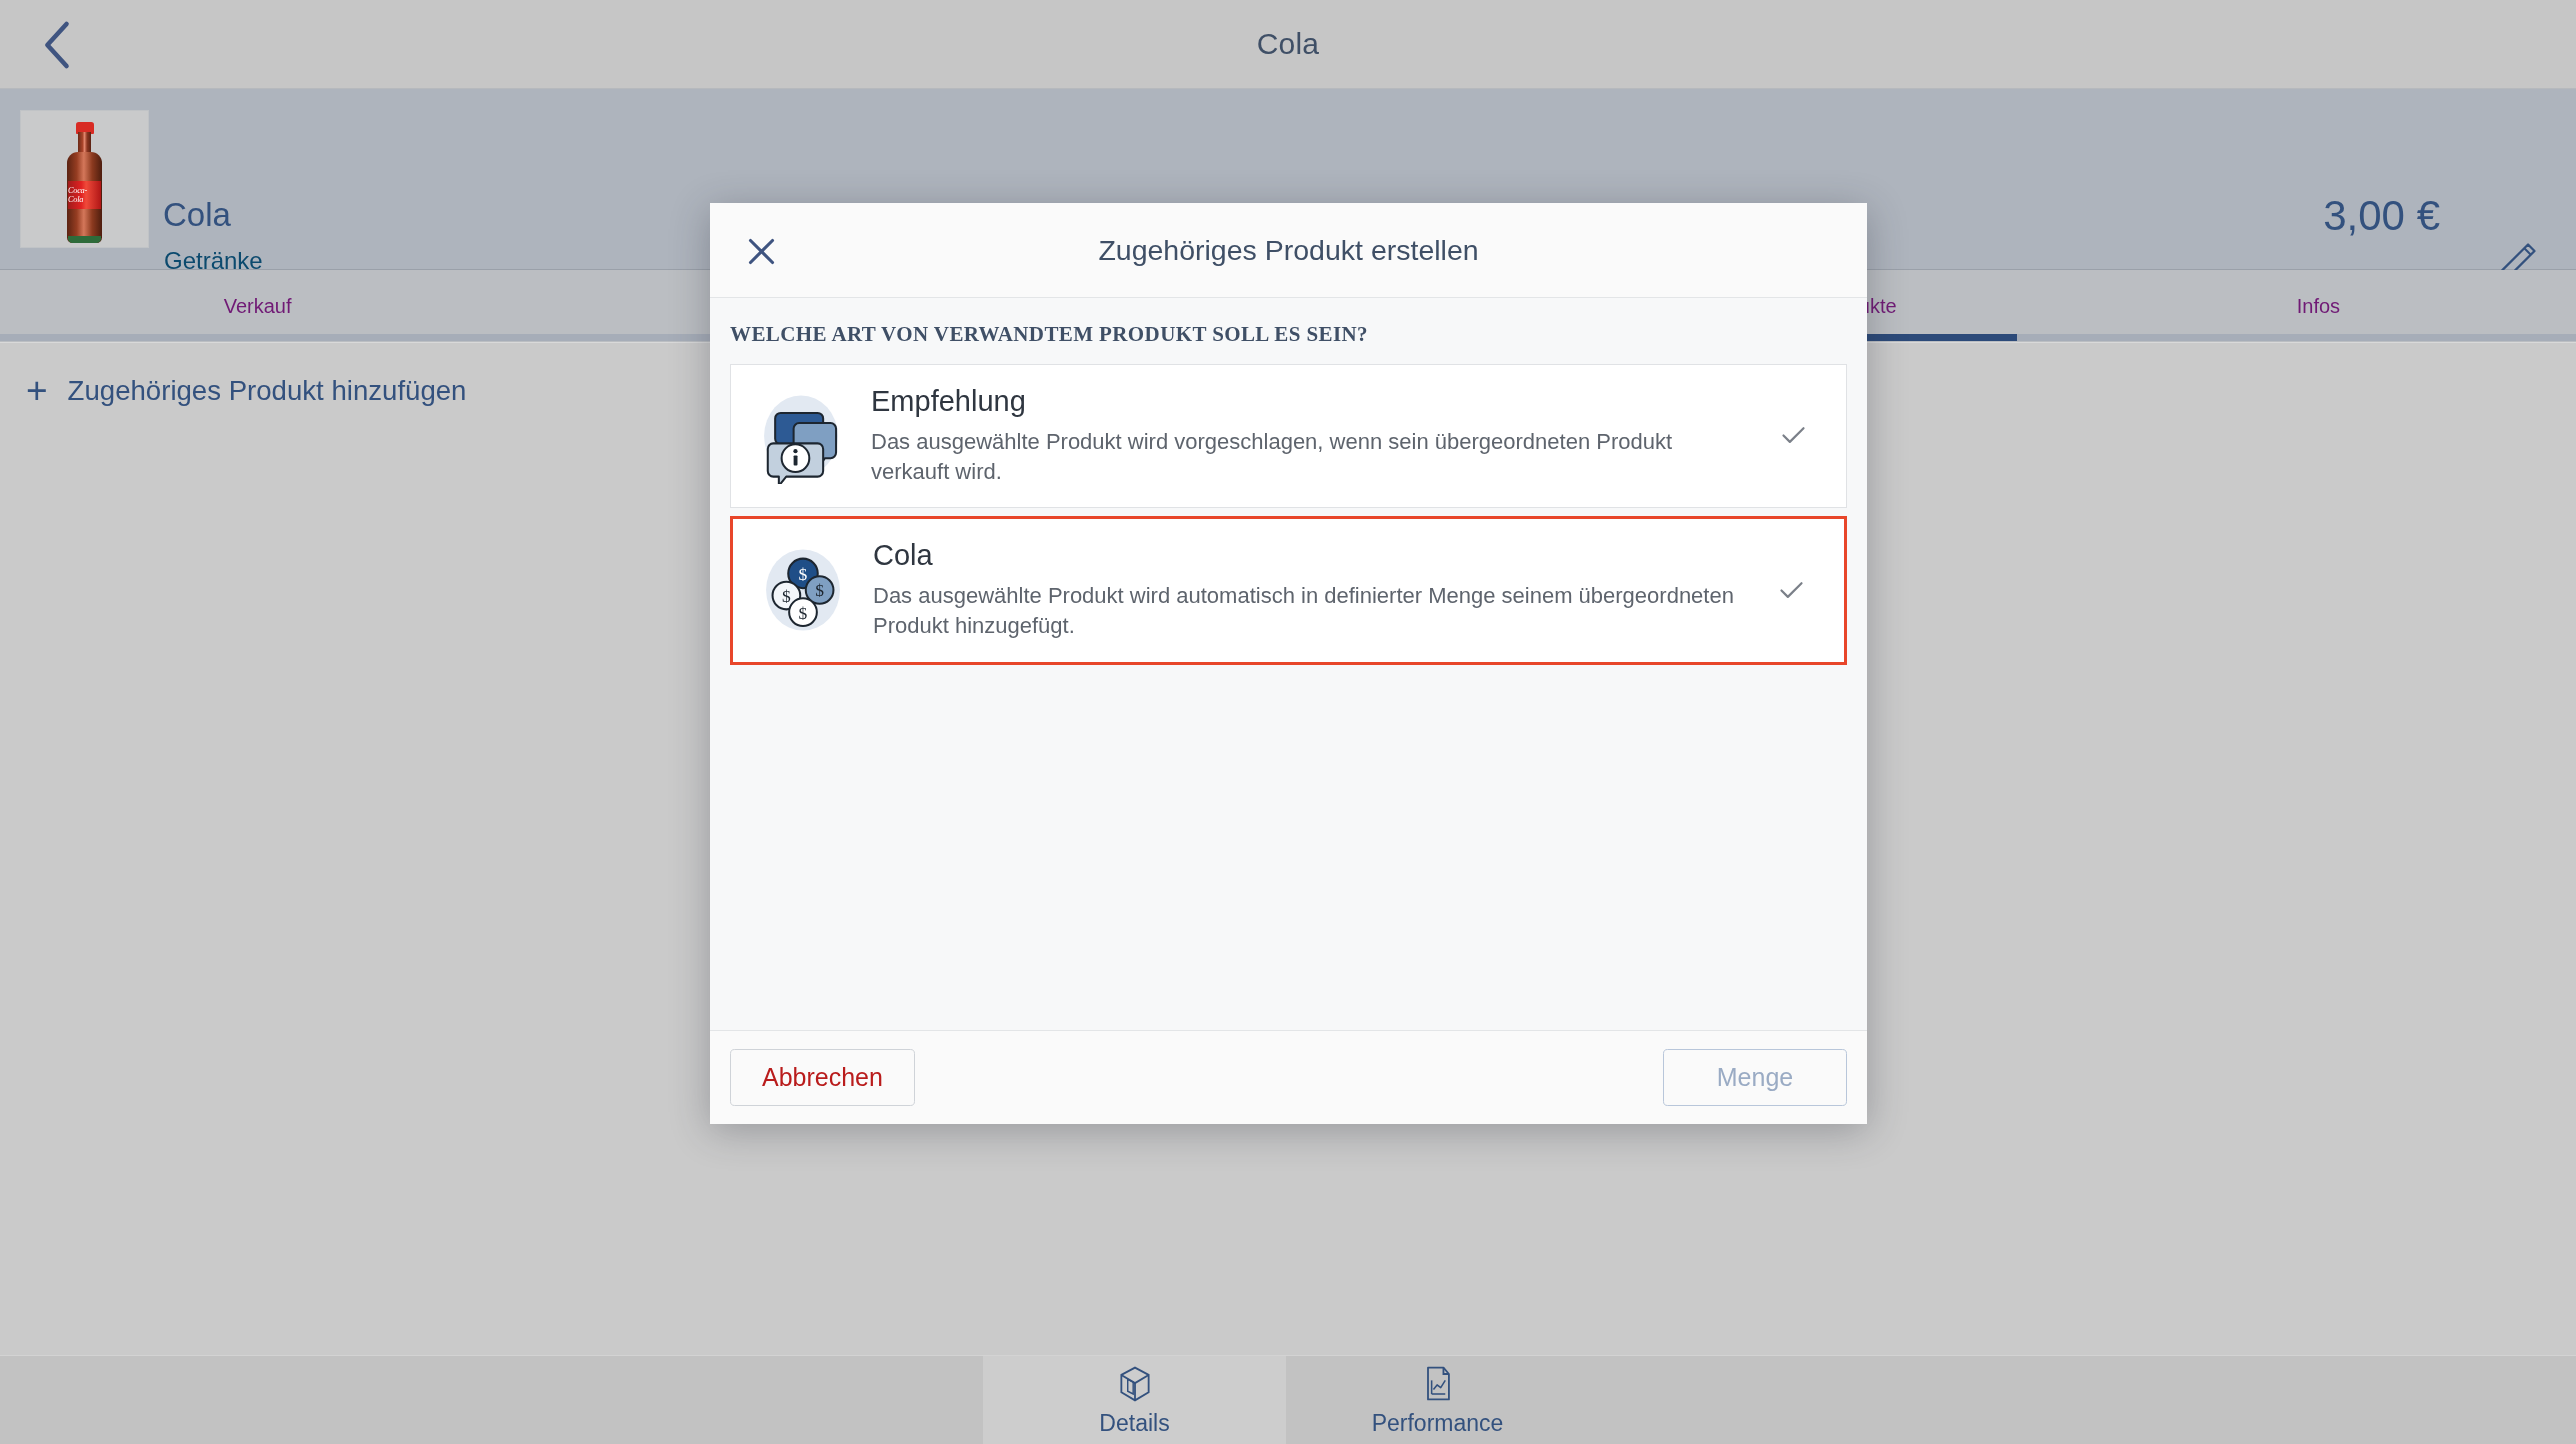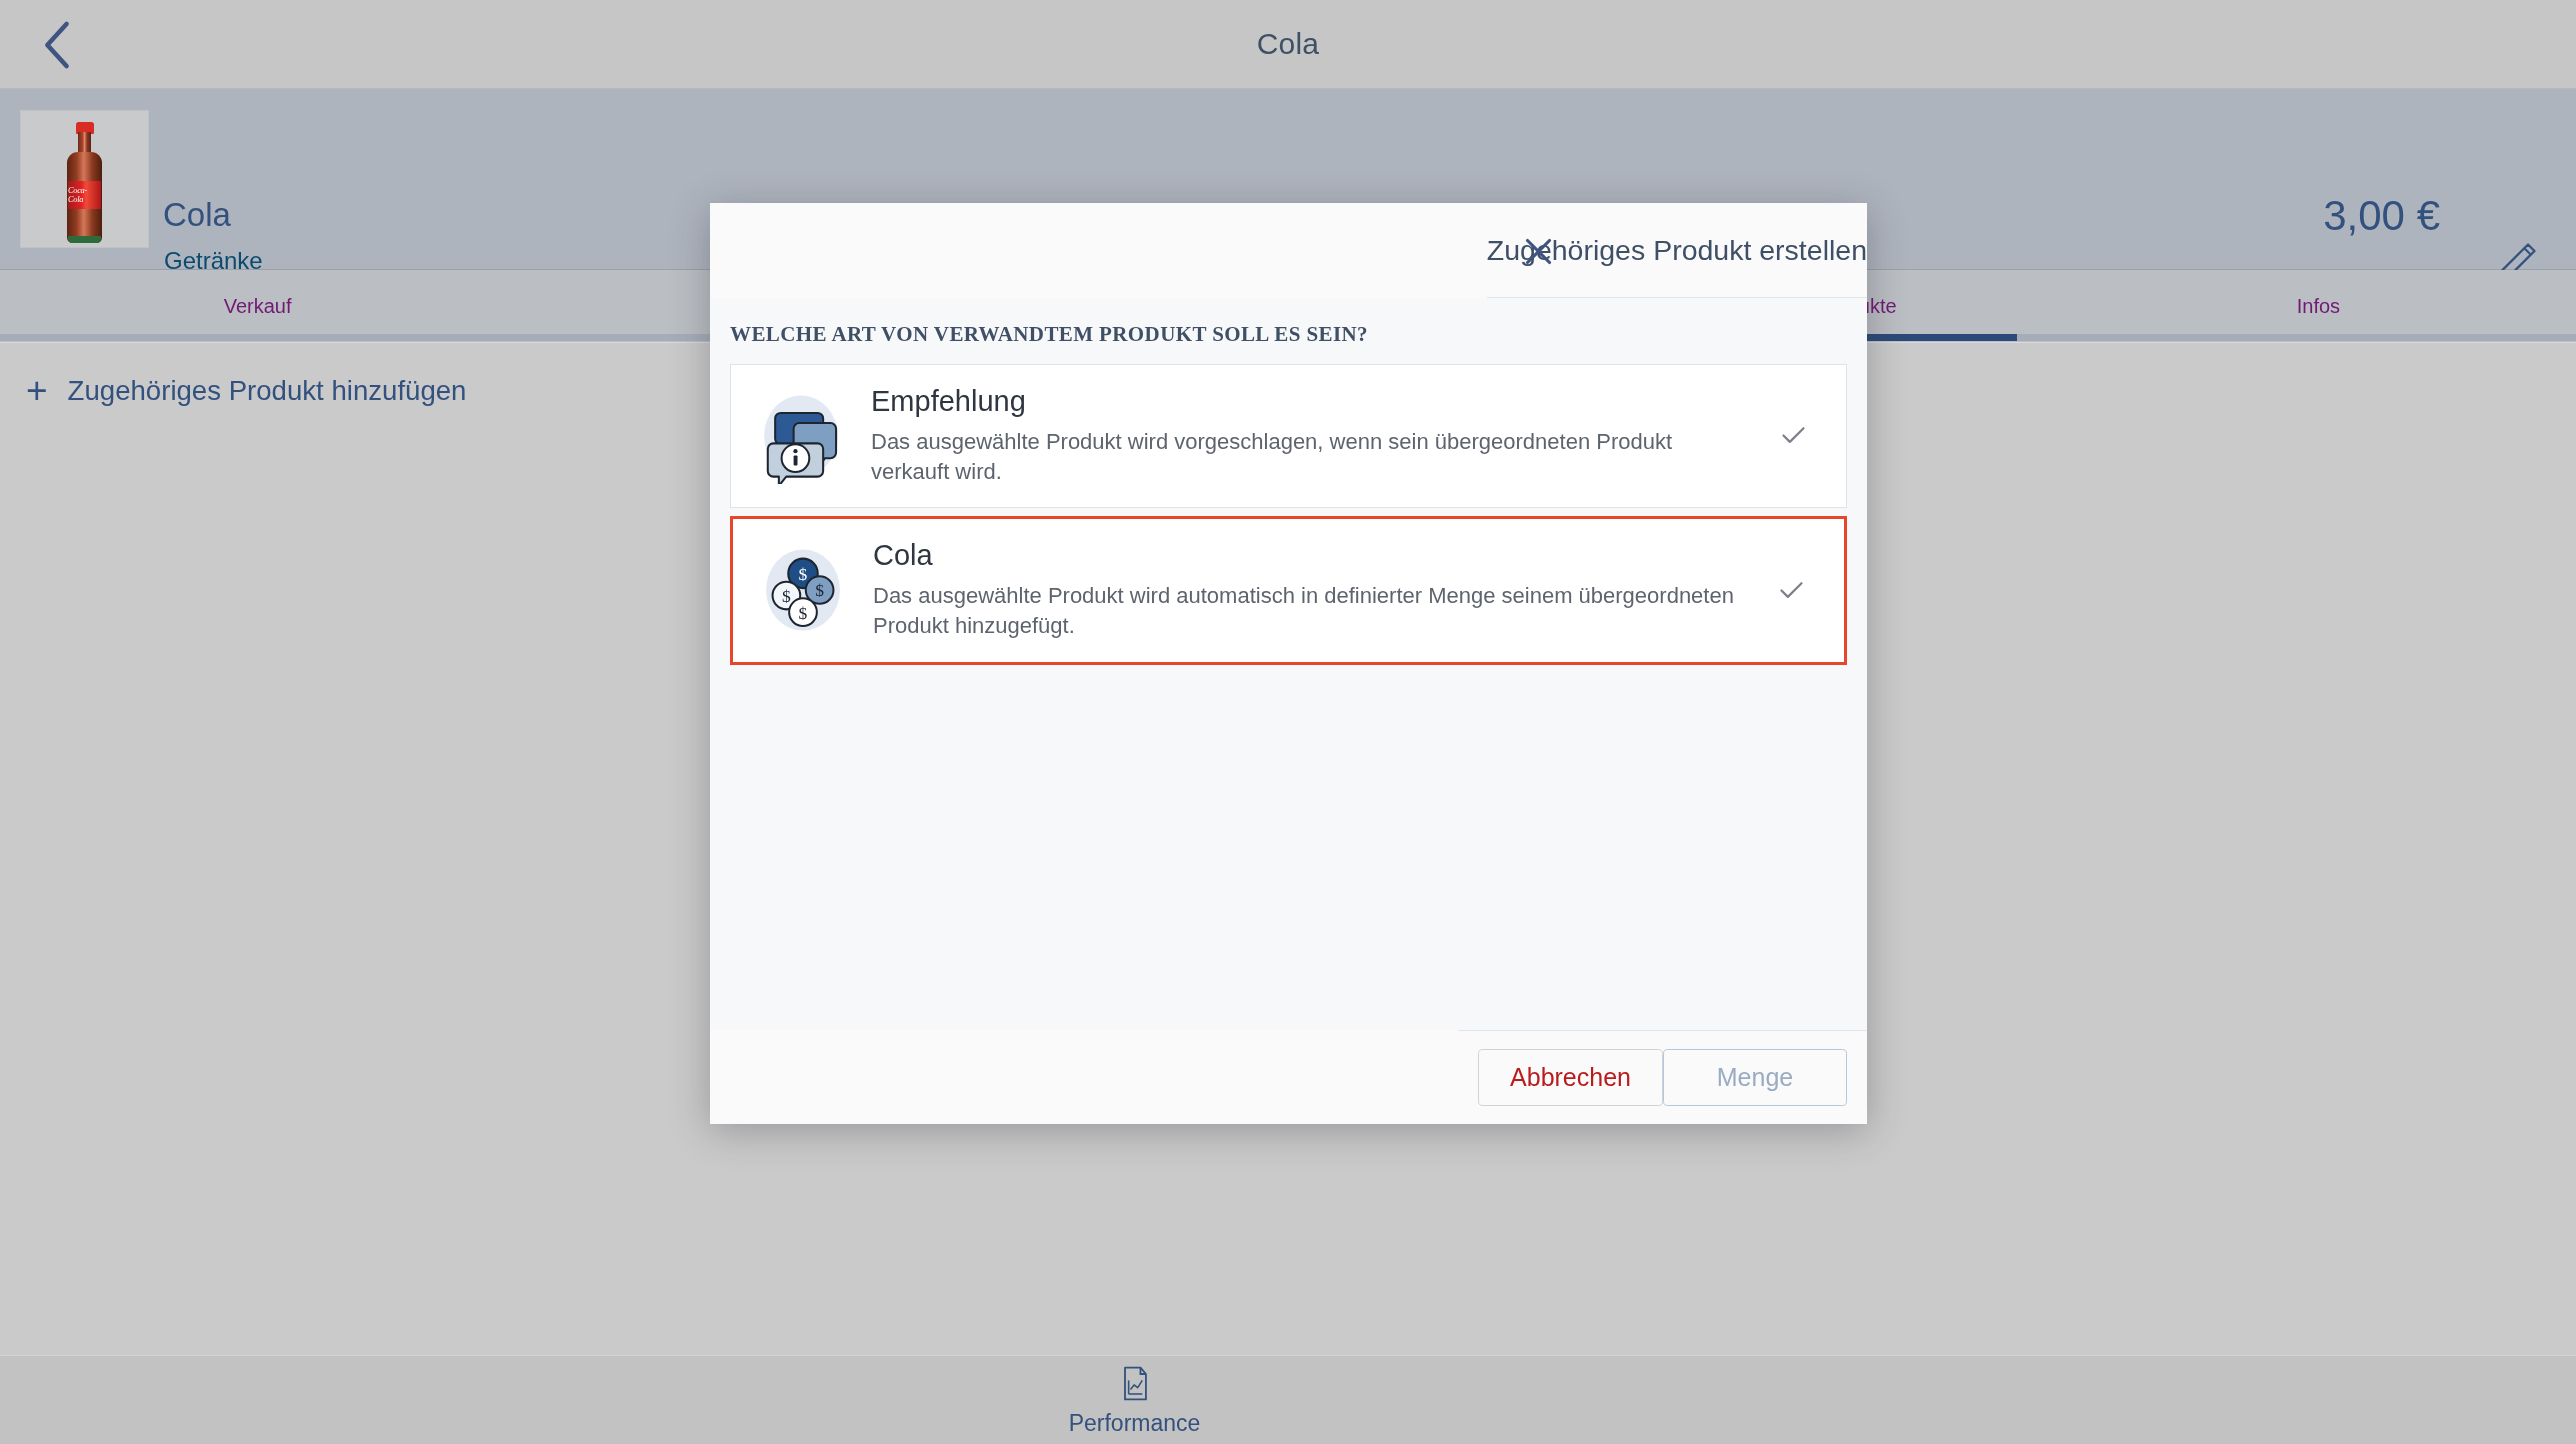--- a/index.html
+++ b/index.html
@@ -171,21 +171,21 @@
   .mbox { height: 0; }
   .mbox { height: 0; }
   .mbox { height: 0; }
   .mbox { height: 0; }
   .mbox { height: 0; }
   .mbox { height: 0; }
   .mbox { height: 0; }
   .mbox { height: 0; }
   .mbox { height: 0; }
   .mbox { height: 0; }
-  .mbox { height: 0; align-items: flex-end; }
+  .mbox { height: 0; }
   .mbox { height: 0; }
   .mbox { height: 0; }
   .mbox { height: 0; }
   .mbox { height: 0; }
   .mbox { height: 0; }
   .mbox { height: 0; }
   .mbox { height: 0; }
   .mbox { height: 0; }
   .mbox { height: 0; }
   .mbox { height: 0; }
@@ -325,20 +325,31 @@
 
   <div class="subbar">
     <div class="add-row">
       <span class="add-plus">+</span>
       <span class="add-label">Zugehöriges Produkt hinzufügen</span>
     </div>
   </div>
 
   <div class="bottombar">
     <div class="bn-spacer"></div>
+    <div class="bn-item active">
+      <span>
+        <svg width="40" height="40" viewBox="0 0 44 44">
+          <path d="M22 4 L37 12 L37 31 L22 40 L7 31 L7 12 Z" fill="none" stroke="#33517e" stroke-width="2"></path>
+          <path d="M7 12 L22 21 L37 12" fill="none" stroke="#33517e" stroke-width="2"></path>
+          <path d="M22 21 L22 40" fill="none" stroke="#33517e" stroke-width="2"></path>
+          <path d="M14 17 L14 30 L20 33 L20 20 Z" fill="none" stroke="#33517e" stroke-width="1.6"></path>
+        </svg>
+      </span>
+      <span class="bn-label">Details</span>
+    </div>
     <div class="bn-item">
       <span>
         <svg width="40" height="40" viewBox="0 0 44 44">
           <path d="M11 4 L28 4 L34 11 L34 39 L11 39 Z" fill="none" stroke="#33517e" stroke-width="2" stroke-linejoin="round"></path>
           <path d="M28 4 L28 11 L34 11" fill="none" stroke="#33517e" stroke-width="2"></path>
           <path d="M15 33 L15 18" fill="none" stroke="#33517e" stroke-width="1.7"></path>
           <path d="M15 33 L30 33" fill="none" stroke="#33517e" stroke-width="1.7"></path>
           <path d="M17 28 L21 23 L25 26 L30 18" fill="none" stroke="#33517e" stroke-width="1.7" stroke-linejoin="round"></path>
         </svg>
       </span>

